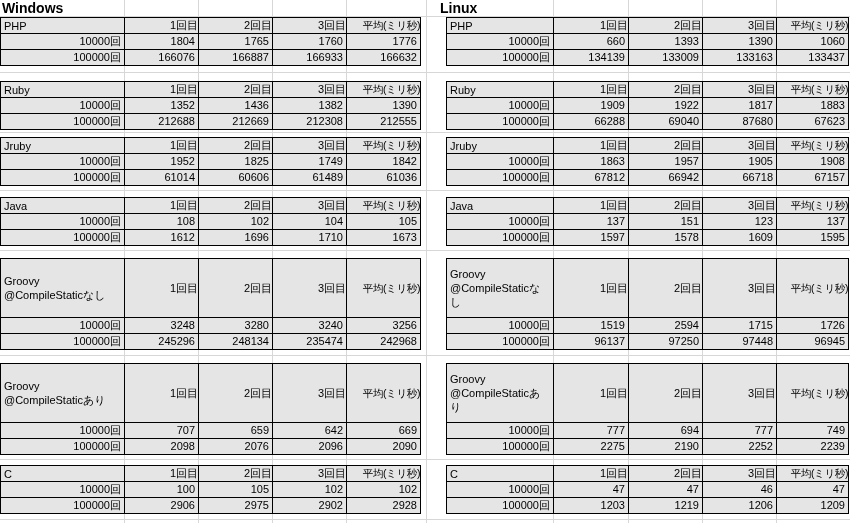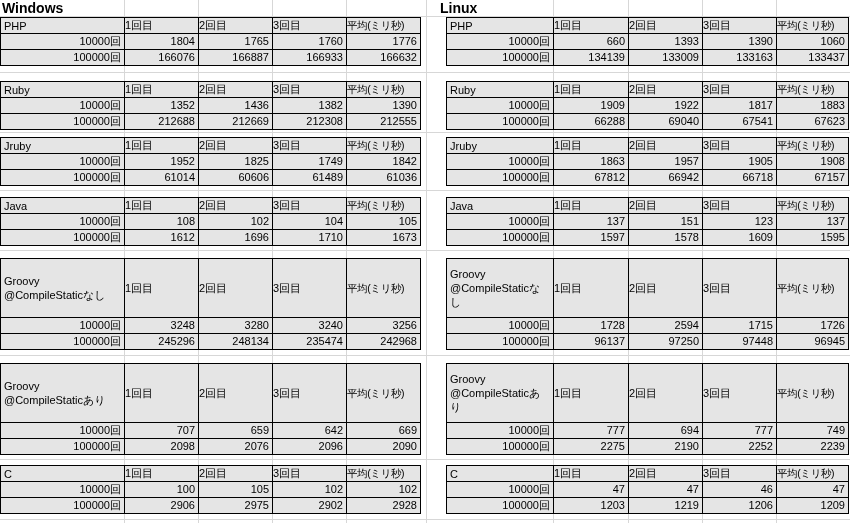--- a/index.html
+++ b/index.html
@@ -18,21 +18,21 @@
   .bench{
     position:absolute;border-collapse:collapse;table-layout:fixed;background:#e5e5e5;
     z-index:1;font-size:11px;
   }
   .bench td{
     border:1px solid #000;padding:0;height:15px;line-height:13px;
     overflow:hidden;white-space:nowrap;vertical-align:middle;
   }
   .bench.tall tr.head td{height:58px;}
   .bench td.lang{text-align:left;padding:0 3px;white-space:pre-line;line-height:14px;}
-  .bench td.col{text-align:left;}
+  .bench td.col{text-align:right;}
   .bench td.avg{font-size:10.5px;letter-spacing:-0.4px;}
   .bench td.rlabel,.bench td.num{text-align:right;padding:0 3px;}
 </style>
 </head>
 <body>
 
 <div class="sheet" id="sheet">
   <div class="title" id="title-windows">Windows</div>
   <div class="title" id="title-linux">Linux</div>
 <div class="vline" style="left: 124px;"></div>
@@ -330,21 +330,21 @@
         <td class="rlabel">10000回</td>
         <td class="num">1909</td>
         <td class="num">1922</td>
         <td class="num">1817</td>
         <td class="num">1883</td>
       </tr>
       <tr class="data">
         <td class="rlabel">100000回</td>
         <td class="num">66288</td>
         <td class="num">69040</td>
-        <td class="num">67541</td>
+        <td class="num">87680</td>
         <td class="num">67623</td>
       </tr>
     </tbody>
   </table>
     <table class="bench" style="left: 446px; top: 137px; width: 402px;">
     <colgroup>
         <col style="width: 107px;">
         <col style="width: 75px;">
         <col style="width: 74px;">
         <col style="width: 74px;">
@@ -418,21 +418,21 @@
       <tr class="head">
         <td class="lang">Groovy
 @CompileStaticなし</td>
         <td class="col">1回目</td>
         <td class="col">2回目</td>
         <td class="col">3回目</td>
         <td class="col avg">平均(ミリ秒)</td>
       </tr>
       <tr class="data">
         <td class="rlabel">10000回</td>
-        <td class="num">1728</td>
+        <td class="num">1519</td>
         <td class="num">2594</td>
         <td class="num">1715</td>
         <td class="num">1726</td>
       </tr>
       <tr class="data">
         <td class="rlabel">100000回</td>
         <td class="num">96137</td>
         <td class="num">97250</td>
         <td class="num">97448</td>
         <td class="num">96945</td>

